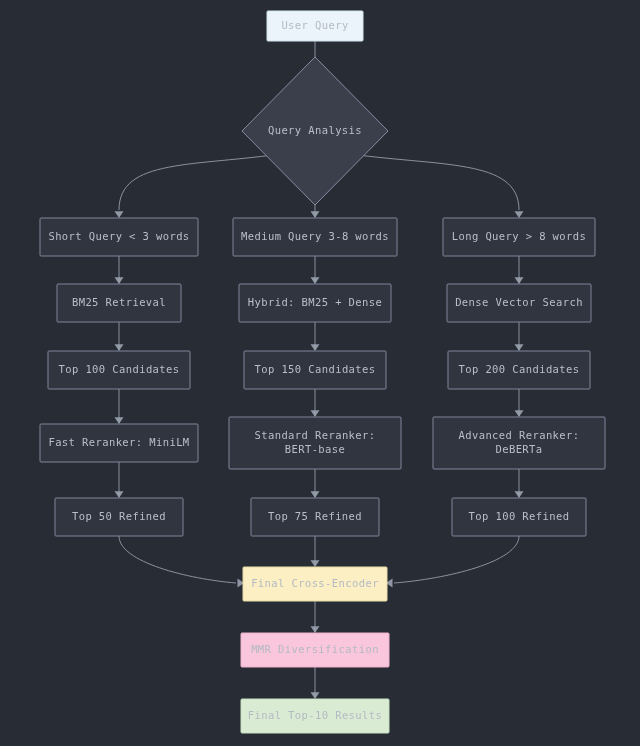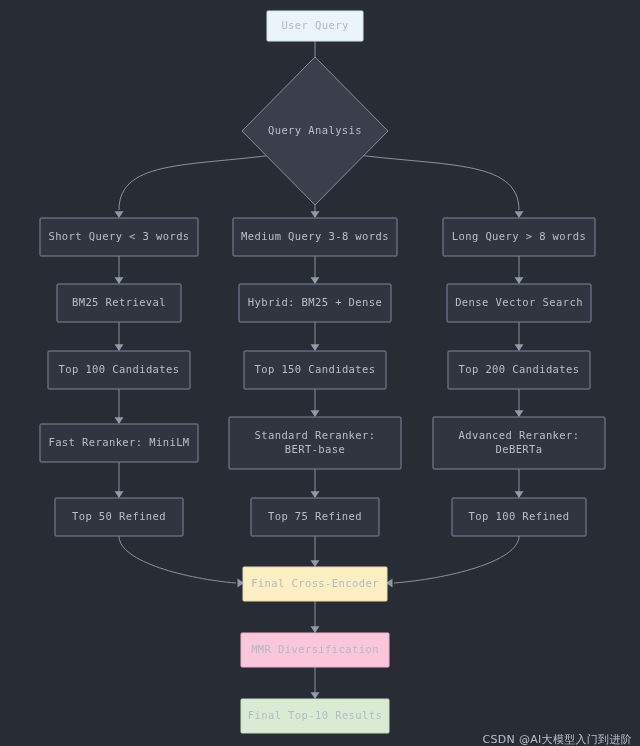--- a/index.html
+++ b/index.html
@@ -258,15 +258,14 @@
           <rect x="241" y="626" width="148" height="34" rx="1" ry="1" class="node-pink"></rect>
           <text x="315" y="643" class="lbl lbl-on-light"><tspan x="315" y="643">MMR Diversification</tspan></text>
         </g>
         <g>
           <rect x="241" y="692" width="148" height="34" rx="1" ry="1" class="node-green"></rect>
           <text x="315" y="709" class="lbl lbl-on-light"><tspan x="315" y="709">Final Top-10 Results</tspan></text>
         </g>
       </g>
   </svg>
 
-  <div class="watermark">CSDN @AI大模型入门到进阶</div>
 
 </div>
 
 </body></html>

